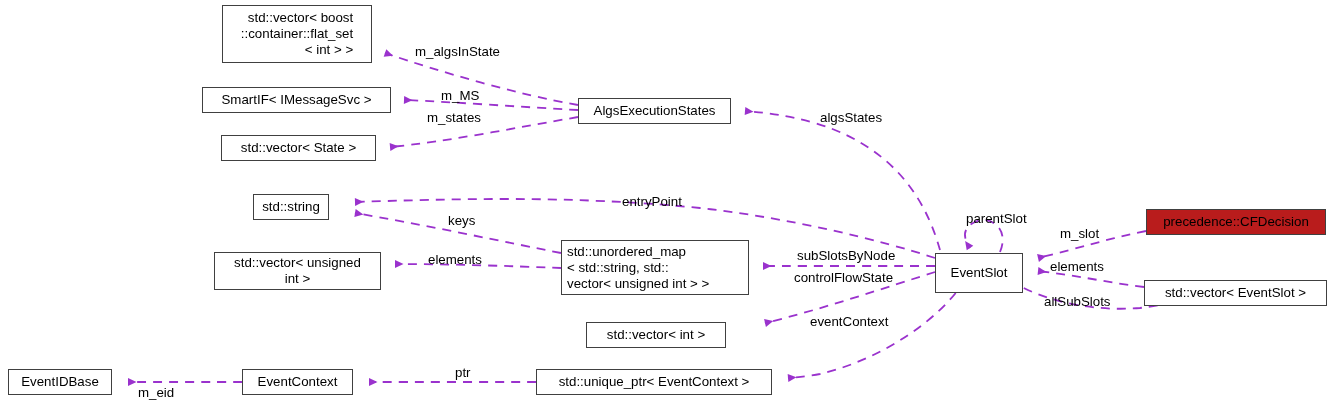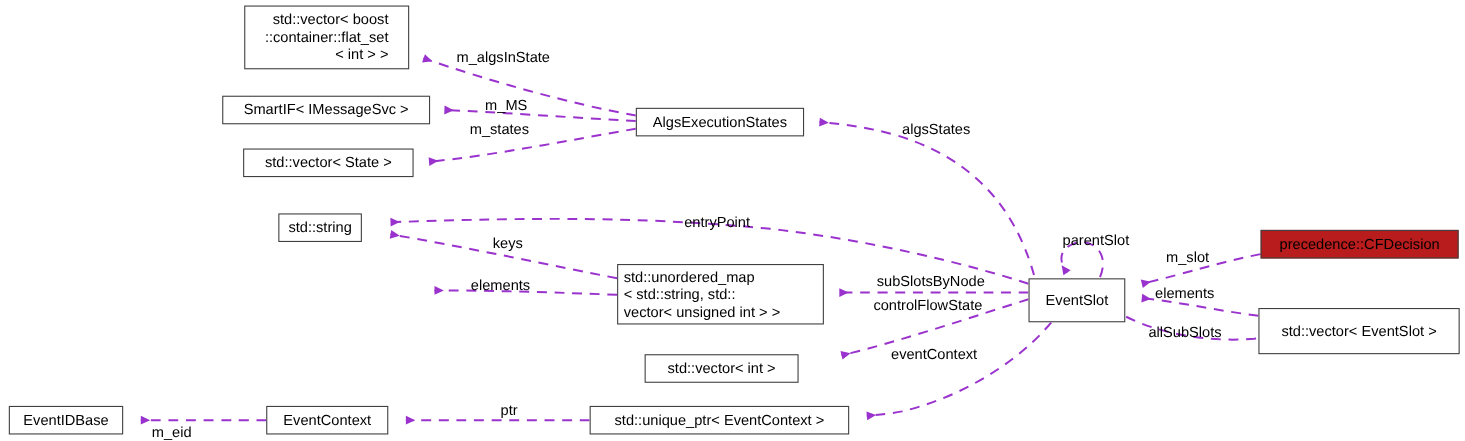--- a/index.html
+++ b/index.html
@@ -113,32 +113,34 @@
 &lt; int &gt; &gt;</div>
 
   <div class="node" style="left:221px; top:135px; width:155px; height:26px;">std::vector&lt; State &gt;</div>
 
   <div class="node" style="left:202px; top:87px; width:189px; height:26px;">SmartIF&lt; IMessageSvc &gt;</div>
 
   <div class="node" style="left:578px; top:98px; width:153px; height:26px;">AlgsExecutionStates</div>
 
   <div class="node" style="left:253px; top:194px; width:76px; height:26px;">std::string</div>
 
+  <div class="node" style="left:214px; top:252px; width:167px; height:38px;">std::vector&lt; unsigned
+int &gt;</div>
 
   <div class="node left-align" style="left:561px; top:240px; width:188px; height:55px;">std::unordered_map
 &lt; std::string, std::
 vector&lt; unsigned int &gt; &gt;</div>
 
   <div class="node" style="left:586px; top:322px; width:140px; height:26px;">std::vector&lt; int &gt;</div>
 
   <div class="node" style="left:935px; top:253px; width:88px; height:40px;">EventSlot</div>
 
   <div class="node highlight" style="left:1146px; top:209px; width:180px; height:26px;">precedence::CFDecision</div>
 
-  <div class="node" style="left:1144px; top:280px; width:183px; height:42px;">std::vector&lt; EventSlot &gt;</div>
+  <div class="node" style="left:1144px; top:280px; width:183px; height:26px;">std::vector&lt; EventSlot &gt;</div>
 
   <div class="node" style="left:8px; top:369px; width:104px; height:26px;">EventIDBase</div>
 
   <div class="node" style="left:242px; top:369px; width:111px; height:26px;">EventContext</div>
 
   <div class="node" style="left:536px; top:369px; width:236px; height:26px;">std::unique_ptr&lt; EventContext &gt;</div>
 
   <div class="edge-label" style="left:415px; top:44px;">m_algsInState</div>
   <div class="edge-label" style="left:441px; top:88px;">m_MS</div>
   <div class="edge-label" style="left:427px; top:110px;">m_states</div>

